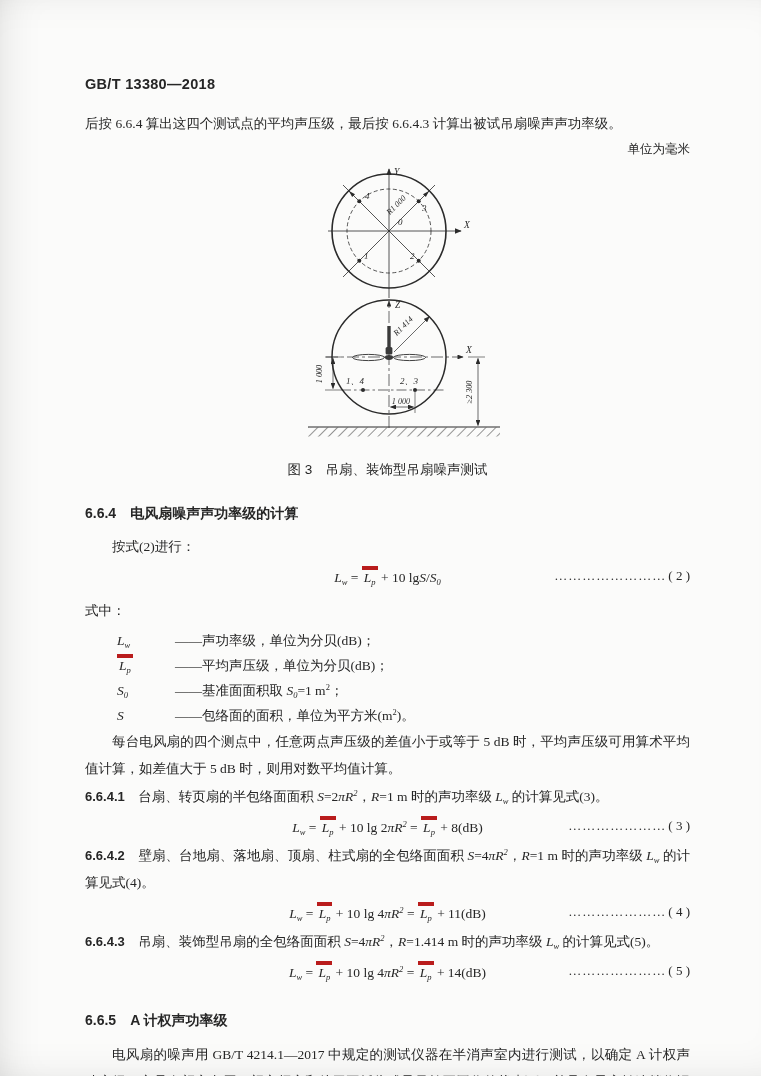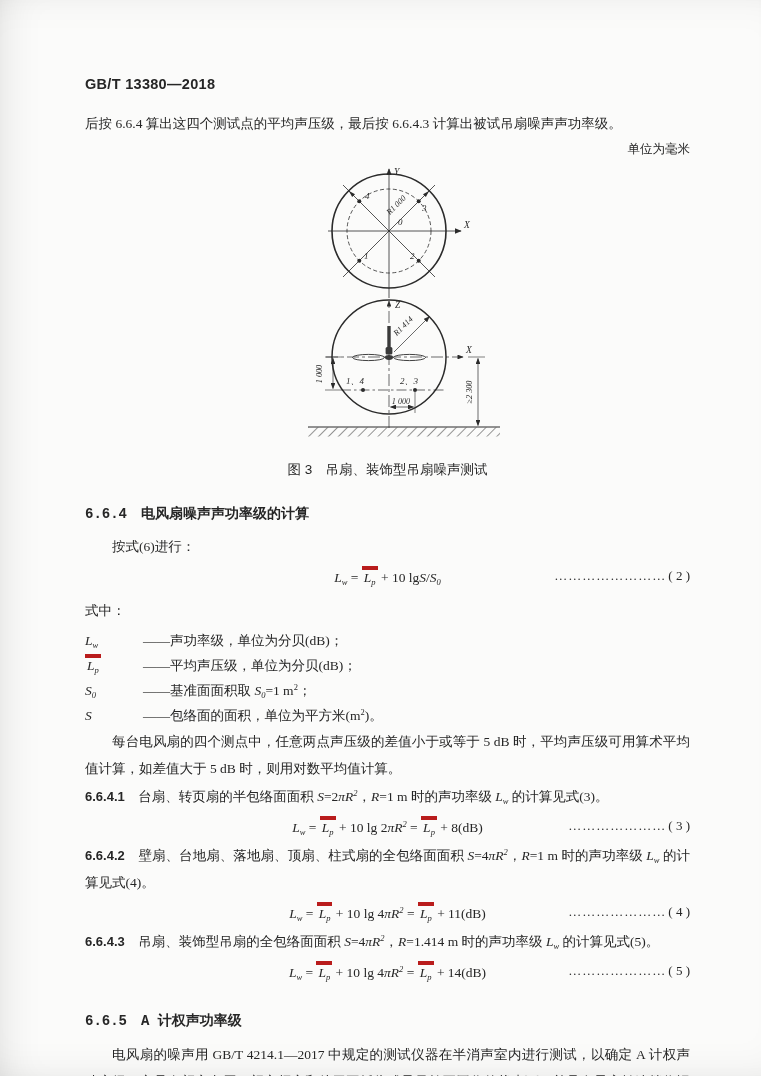--- a/index.html
+++ b/index.html
@@ -25,34 +25,34 @@
   .unit-note{margin-top:7px;font-size:12.5px;text-align:right;}
   .fig-wrap{margin:2px auto 0;width:300px;}
   .fig-caption{
     margin-top:7px;text-align:center;
     font-family:"Liberation Sans","DejaVu Sans",sans-serif;
     font-weight:400;font-size:13.5px;
   }
   .fig-caption .cap-gap{display:inline-block;width:13px;}
   h3.sec{
     margin:26px 0 0;font-size:14px;
-    font-family:Liberation Mono, monospace;
+    font-family:Liberation Sans, sans-serif;
     font-weight:700;
   }
   h3.sec .hnum{margin-right:14px;}
   .lead-in{margin-top:10px;}
   .eq{position:relative;height:30px;margin:1px 0;display:flex;align-items:center;justify-content:center;}
   .eq-math{font-size:13.5px;white-space:nowrap;}
   .eq-right{position:absolute;right:0;top:0;height:30px;display:flex;align-items:center;white-space:nowrap;}
   .dots{letter-spacing:1px;font-size:13px;color:#333;}
   .eqn{font-size:13px;margin-left:2px;}
   .where{margin-top:6px;}
   .defs{margin-top:4px;}
   .def-row{display:flex;font-size:13.5px;line-height:25px;}
-  .def-sym{width:58px;flex:0 0 58px;}
+  .def-sym{width:58px;flex:0 0 58px;margin-left:32px;}
   .def-desc{flex:1;}
   .vit{font-style:italic;font-family:"Liberation Serif","DejaVu Serif",serif;}
   .bnum{font-weight:700;font-family:"Liberation Sans","DejaVu Sans",sans-serif;font-size:13px;}
   sub{font-size:8.5px;vertical-align:-3px;line-height:0;}
   sup{font-size:8.5px;vertical-align:5px;line-height:0;}
   .ov{display:inline-block;border-top:4px solid #b91c1c;padding:1px 2px 0;line-height:1.05;}
   .secpara{margin-top:1px;}
   .p665{margin-top:11px;}
   svg text{fill:#2b2b2b;}
   .axis-label{font-style:italic;font-size:9.5px;}
@@ -150,21 +150,21 @@
   </div>
 
   <div class="fig-caption">
     <span>图 3</span><span class="cap-gap"></span><span>吊扇、装饰型吊扇噪声测试</span>
   </div>
 
   <h3 class="sec">
     <span class="hnum">6.6.4</span><span>电风扇噪声声功率级的计算</span>
   </h3>
 
-  <div class="para indent lead-in">按式(6)进行：</div>
+  <div class="para indent lead-in">按式(2)进行：</div>
 
   <div class="eq">
     <span class="eq-math"><span class="vit">L<sub>w</sub></span> = <span class="ov"><span class="vit">L<sub>p</sub></span></span> + 10 lg<span class="vit">S</span>/<span class="vit">S<sub>0</sub></span></span>
     <span class="eq-right">
         <span class="dots">……………………</span>
         <span class="eqn">( 2 )</span>
       </span>
   </div>
 
   <div class="para where">式中：</div>

